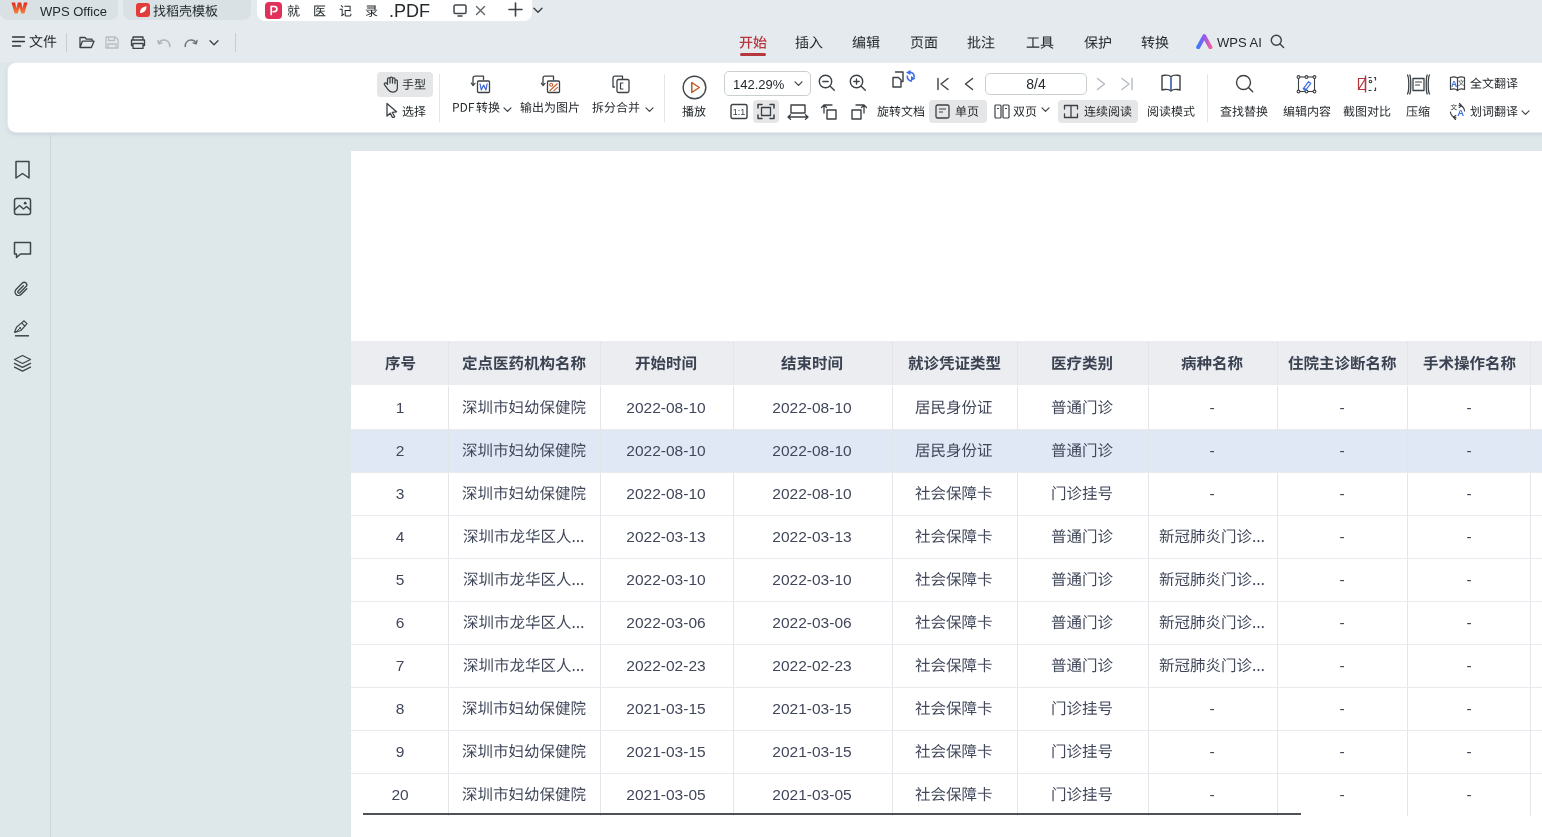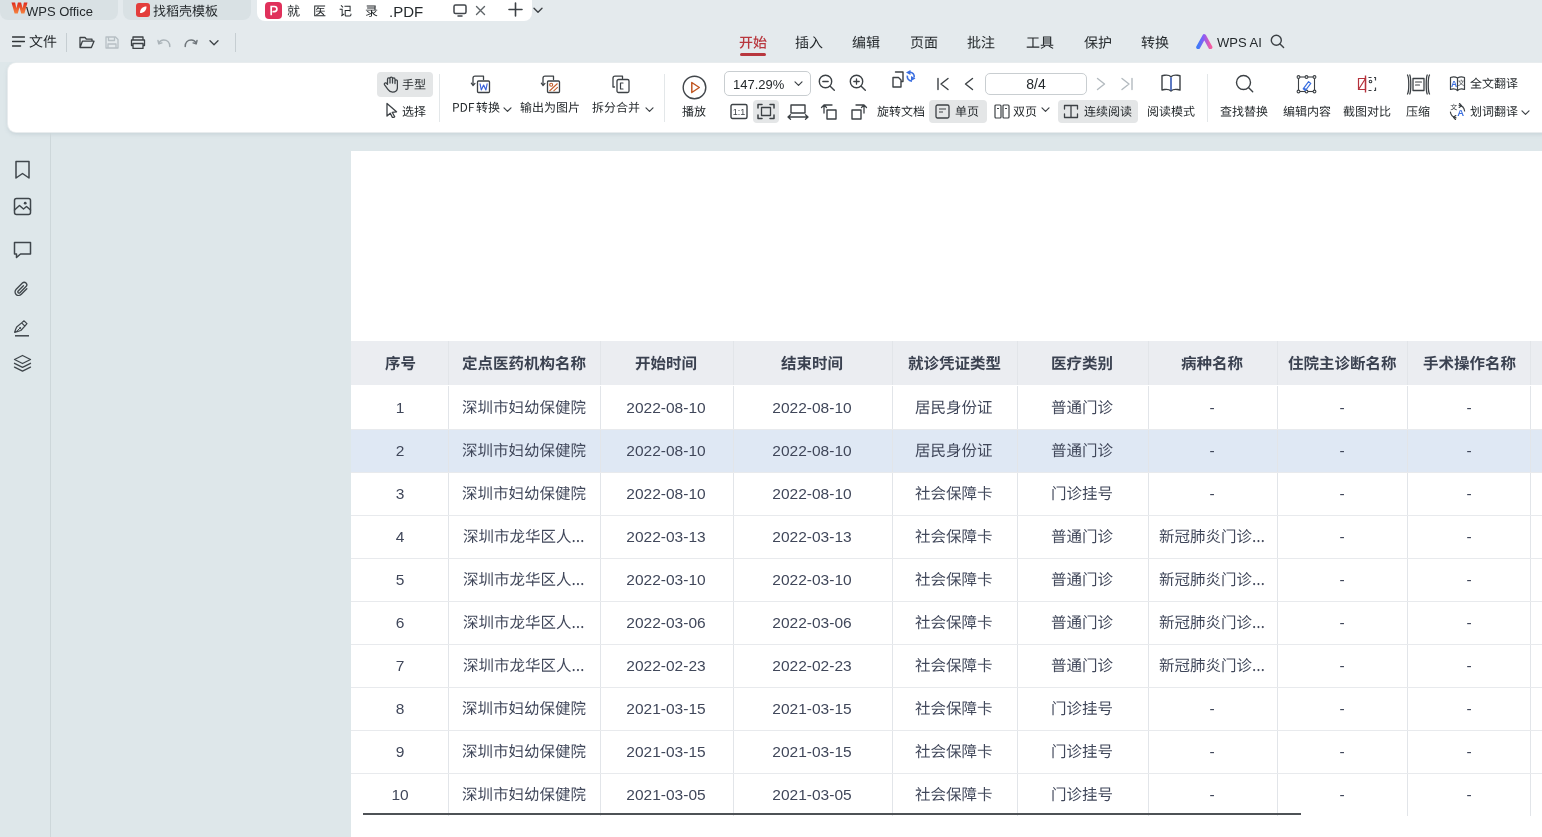--- a/index.html
+++ b/index.html
@@ -414,21 +414,21 @@
 <div style="position:absolute;left:257px;top:0;width:275px;height:21px;background:#ffffff;border-radius:0 0 8px 8px"></div>
 <svg style="position:absolute;left:11px;top:2px" width="17" height="12" viewBox="0 0 17 12">
     <defs>
       <linearGradient id="wg" x1="0" y1="0" x2="0" y2="1">
         <stop offset="0" stop-color="#e02b1d"></stop>
         <stop offset="1" stop-color="#f5833f"></stop>
       </linearGradient>
     </defs>
     <path d="M0.5 0.5 L3.6 11.5 L6.8 11.5 L8.5 5.2 L10.2 11.5 L13.4 11.5 L16.5 0.5 L12.9 0.5 L11.6 6.3 L10.1 0.5 L6.9 0.5 L5.4 6.3 L4.1 0.5 Z" fill="url(#wg)"></path>
   </svg>
-<div style="position:absolute;left:26px;top:10.5px;transform:translate(0%,-50%);font-size:13px;color:#24292c;font-weight:normal;white-space:nowrap;">WPS Office</div>
+<div style="position:absolute;left:40px;top:10.5px;transform:translate(0%,-50%);font-size:13px;color:#24292c;font-weight:normal;white-space:nowrap;">WPS Office</div>
 <svg style="position:absolute;left:136px;top:3px" width="14" height="14" viewBox="0 0 14 14">
     <rect width="14" height="14" rx="3" fill="#e33d3b"></rect>
     <path d="M4 10 C4 6 6.5 3.5 10.5 3.5 C10.5 7.5 8 10 4 10 Z" fill="#fff"></path>
   </svg>
 <svg style="position:absolute;left:153.0px;top:3.8px;overflow:visible" width="65" height="15" fill="#24292c">
     <use href="#s0" transform="translate(0,11.70) scale(0.01300)"></use>
   </svg>
 <svg style="position:absolute;left:265px;top:2px" width="17" height="17" viewBox="0 0 17 17">
     <rect width="17" height="17" rx="4" fill="#e0315b"></rect>
     <path d="M6.2 12.5 L6.2 4.5 L9.3 4.5 C10.8 4.5 11.9 5.6 11.9 7.1 C11.9 8.6 10.8 9.7 9.3 9.7 L8.2 9.7" stroke="#fff" stroke-width="1.7" fill="none" stroke-linecap="round"></path>
@@ -438,21 +438,21 @@
   </svg>
 <svg style="position:absolute;left:313.0px;top:3.8px;overflow:visible" width="13" height="15" fill="#24292c">
     <use href="#s2" transform="translate(0,11.70) scale(0.01300)"></use>
   </svg>
 <svg style="position:absolute;left:339.0px;top:3.8px;overflow:visible" width="13" height="15" fill="#24292c">
     <use href="#s3" transform="translate(0,11.70) scale(0.01300)"></use>
   </svg>
 <svg style="position:absolute;left:365.0px;top:3.8px;overflow:visible" width="13" height="15" fill="#24292c">
     <use href="#s4" transform="translate(0,11.70) scale(0.01300)"></use>
   </svg>
-<div style="position:absolute;left:389px;top:10.5px;transform:translate(0%,-50%);font-size:15px;color:#24292c;font-weight:normal;white-space:nowrap;">.PDF</div>
+<div style="position:absolute;left:389px;top:10.5px;transform:translate(0%,-50%);font-size:18px;color:#24292c;font-weight:normal;white-space:nowrap;">.PDF</div>
 <svg style="position:absolute;left:453px;top:4px" width="14" height="13" viewBox="0 0 14 13">
     <rect x="1" y="1" width="12" height="8.5" rx="1.5" stroke="#41464b" fill="none" stroke-width="1.5" stroke-linecap="round" stroke-linejoin="round"></rect>
     <path d="M5 12 L9 12" stroke="#41464b" fill="none" stroke-width="1.5" stroke-linecap="round" stroke-linejoin="round"></path>
   </svg>
 <svg style="position:absolute;left:475px;top:5px" width="11" height="11" viewBox="0 0 11 11">
     <path d="M1.5 1.5 L9.5 9.5 M9.5 1.5 L1.5 9.5" stroke="#5f6569" fill="none" stroke-width="1.4" stroke-linecap="round" stroke-linejoin="round"></path>
   </svg>
 <svg style="position:absolute;left:508px;top:2px" width="15" height="15" viewBox="0 0 15 15">
     <path d="M7.5 1 L7.5 14 M1 7.5 L14 7.5" stroke="#3c4145" fill="none" stroke-width="1.6" stroke-linecap="round" stroke-linejoin="round"></path>
   </svg>
@@ -580,21 +580,21 @@
   </svg>
 <div style="position:absolute;left:664px;top:74px;width:1px;height:48px;background:#e3e7e9"></div>
 <svg style="position:absolute;left:682px;top:75px" width="25" height="25" viewBox="0 0 25 25">
     <circle cx="12.5" cy="12.5" r="11.3" stroke="#41464b" fill="none" stroke-width="1.4" stroke-linecap="round" stroke-linejoin="round"></circle>
     <path d="M9.8 7.5 L17.3 12.5 L9.8 17.5 Z" fill="none" stroke="#c05621" stroke-width="1.5" stroke-linejoin="round"></path>
   </svg>
 <svg style="position:absolute;left:682.0px;top:105.2px;overflow:visible" width="24" height="14" fill="#24292c">
     <use href="#s19" transform="translate(0,10.80) scale(0.01200)"></use>
   </svg>
 <div style="position:absolute;left:724px;top:71px;width:87px;height:25px;background:#fff;border:1px solid #c9ced1;border-radius:5px"></div>
-<div style="position:absolute;left:733px;top:84px;transform:translate(0%,-50%);font-size:13px;color:#24292c;font-weight:normal;white-space:nowrap;">147.29%</div>
+<div style="position:absolute;left:733px;top:84px;transform:translate(0%,-50%);font-size:13px;color:#24292c;font-weight:normal;white-space:nowrap;">142.29%</div>
 <svg style="position:absolute;left:794px;top:81px" width="9" height="6" viewBox="0 0 9 6">
     <path d="M1 0.8 L4.5 4.3 L8 0.8" stroke="#3c4145" fill="none" stroke-width="1.2" stroke-linecap="round" stroke-linejoin="round"></path>
   </svg>
 <svg style="position:absolute;left:818px;top:74px" width="18" height="18" viewBox="0 0 18 18">
     <circle cx="7.5" cy="7.5" r="6.2" stroke="#3c4145" fill="none" stroke-width="1.4" stroke-linecap="round" stroke-linejoin="round"></circle>
     <path d="M12.2 12.2 L16.3 16.3" stroke="#3c4145" fill="none" stroke-width="1.4" stroke-linecap="round" stroke-linejoin="round"></path>
     <path d="M4.8 7.5 L10.2 7.5" stroke="#3c4145" fill="none" stroke-width="1.3" stroke-linecap="round" stroke-linejoin="round"></path>
   </svg>
 <svg style="position:absolute;left:849px;top:74px" width="18" height="18" viewBox="0 0 18 18">
     <circle cx="7.5" cy="7.5" r="6.2" stroke="#3c4145" fill="none" stroke-width="1.4" stroke-linecap="round" stroke-linejoin="round"></circle>
@@ -956,21 +956,21 @@
 <div style="position:absolute;left:812px;transform:translateX(-50%);top:751.5px;transform:translate(-50%,-50%);font-size:15.5px;color:#40475a;font-weight:normal;white-space:nowrap;">2021-03-15</div>
 <svg style="position:absolute;left:915.2px;top:743.0px;overflow:visible" width="78" height="18" fill="#40475a">
     <use href="#s44" transform="translate(0,13.95) scale(0.01550)"></use>
   </svg>
 <svg style="position:absolute;left:1051.0px;top:743.0px;overflow:visible" width="62" height="18" fill="#40475a">
     <use href="#s45" transform="translate(0,13.95) scale(0.01550)"></use>
   </svg>
 <div style="position:absolute;left:1212px;transform:translateX(-50%);top:751.5px;transform:translate(-50%,-50%);font-size:15.5px;color:#40475a;font-weight:normal;white-space:nowrap;">-</div>
 <div style="position:absolute;left:1342px;transform:translateX(-50%);top:751.5px;transform:translate(-50%,-50%);font-size:15.5px;color:#40475a;font-weight:normal;white-space:nowrap;">-</div>
 <div style="position:absolute;left:1469px;transform:translateX(-50%);top:751.5px;transform:translate(-50%,-50%);font-size:15.5px;color:#40475a;font-weight:normal;white-space:nowrap;">-</div>
-<div style="position:absolute;left:400px;transform:translateX(-50%);top:794.5px;transform:translate(-50%,-50%);font-size:15.5px;color:#40475a;font-weight:normal;white-space:nowrap;">10</div>
+<div style="position:absolute;left:400px;transform:translateX(-50%);top:794.5px;transform:translate(-50%,-50%);font-size:15.5px;color:#40475a;font-weight:normal;white-space:nowrap;">20</div>
 <svg style="position:absolute;left:462.0px;top:786.0px;overflow:visible" width="124" height="18" fill="#40475a">
     <use href="#s41" transform="translate(0,13.95) scale(0.01550)"></use>
   </svg>
 <div style="position:absolute;left:666px;transform:translateX(-50%);top:794.5px;transform:translate(-50%,-50%);font-size:15.5px;color:#40475a;font-weight:normal;white-space:nowrap;">2021-03-05</div>
 <div style="position:absolute;left:812px;transform:translateX(-50%);top:794.5px;transform:translate(-50%,-50%);font-size:15.5px;color:#40475a;font-weight:normal;white-space:nowrap;">2021-03-05</div>
 <svg style="position:absolute;left:915.2px;top:786.0px;overflow:visible" width="78" height="18" fill="#40475a">
     <use href="#s44" transform="translate(0,13.95) scale(0.01550)"></use>
   </svg>
 <svg style="position:absolute;left:1051.0px;top:786.0px;overflow:visible" width="62" height="18" fill="#40475a">
     <use href="#s45" transform="translate(0,13.95) scale(0.01550)"></use>

